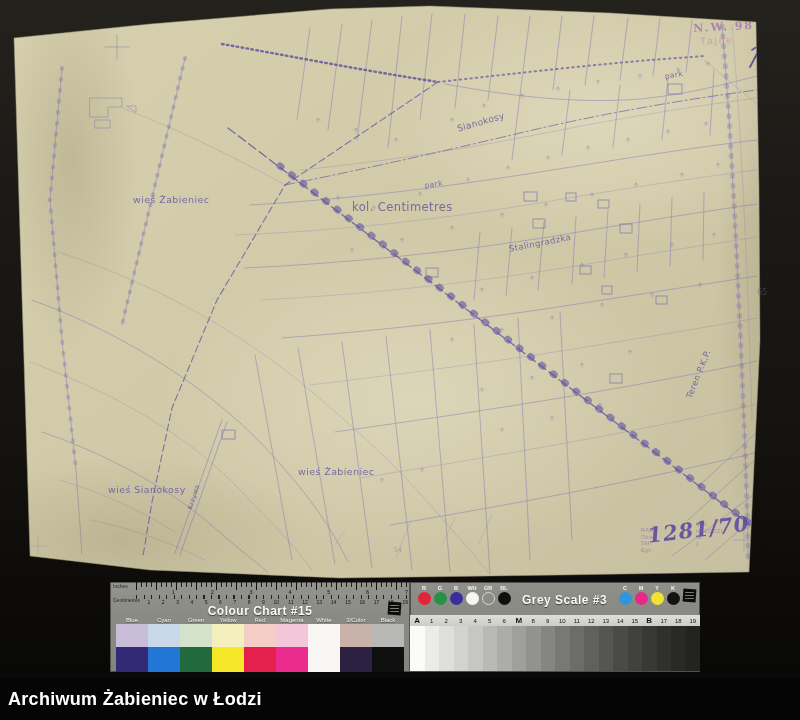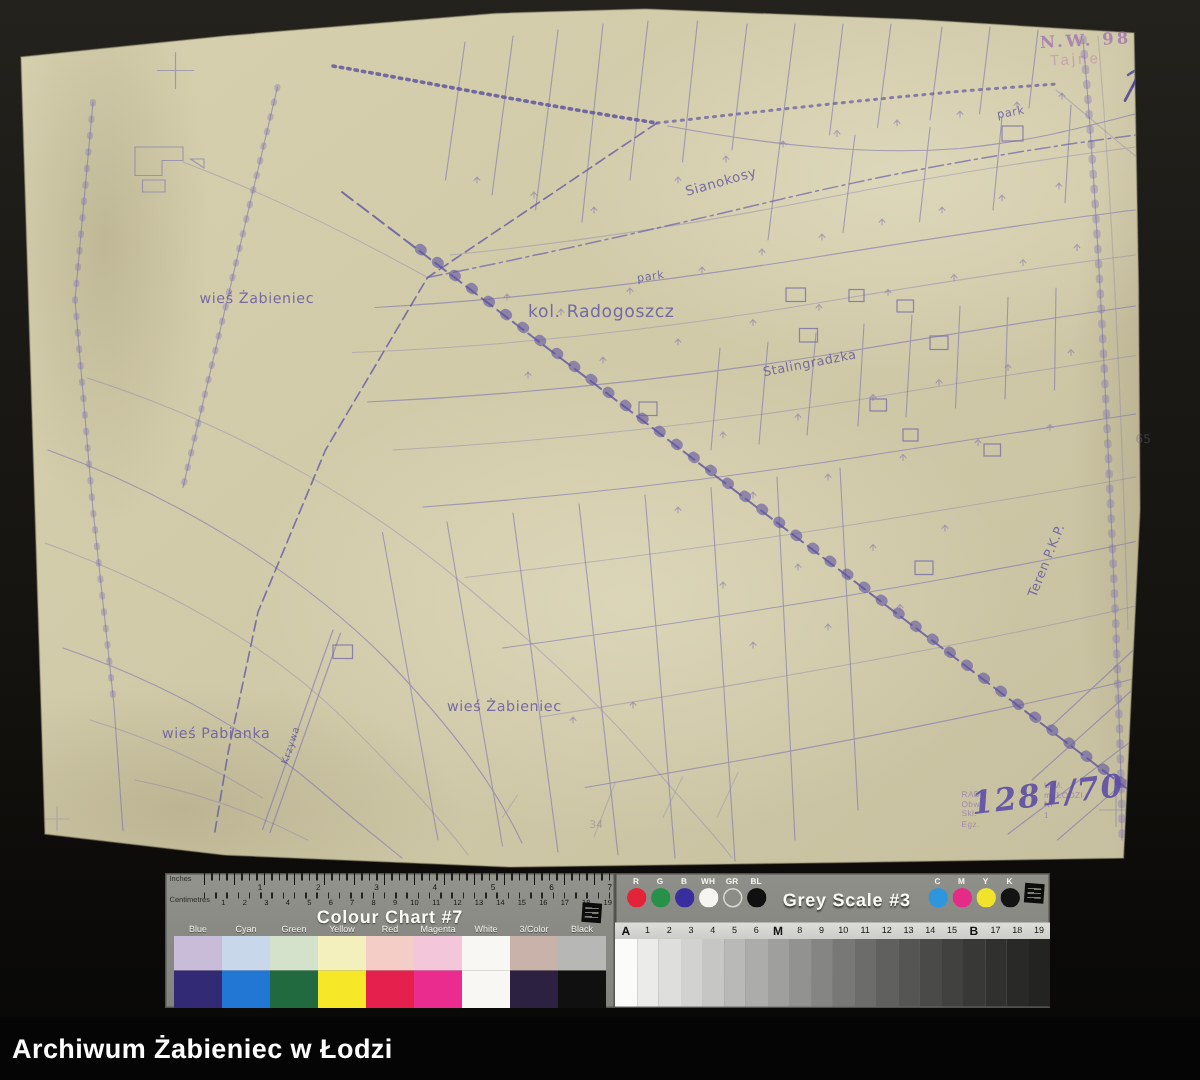--- a/index.html
+++ b/index.html
@@ -249,27 +249,27 @@
 
       <g stroke="#8a86a0" stroke-width=".8" opacity=".35">
         <path d="M410,522 C405,535 400,548 396,558 M345,530 L335,545 M455,518 L442,545 M492,515 L478,545"></path>
       </g>
     </g>
   </svg>
 
   <div>
     <div>
         <span class="map-label" style="left: 133px; top: 194px; font-size: 9.5px;">wieś Żabieniec</span>
-        <span class="map-label" style="left: 352px; top: 200px; font-size: 11.5px;">kol. Radogoszcz</span>
+        <span class="map-label" style="left: 352px; top: 200px; font-size: 11.5px;">kol. Centimetres</span>
         <span class="map-label" style="left: 456px; top: 124px; font-size: 9px; transform: rotate(-16deg);">Sianokosy</span>
         <span class="map-label" style="left: 424px; top: 181px; font-size: 7.5px; transform: rotate(-8deg);">park</span>
         <span class="map-label" style="left: 664px; top: 72px; font-size: 7.5px; transform: rotate(-10deg);">park</span>
         <span class="map-label" style="left: 508px; top: 244px; font-size: 8.5px; transform: rotate(-11deg);">Stalingradzka</span>
         <span class="map-label" style="left: 298px; top: 466px; font-size: 9.5px;">wieś Żabieniec</span>
-        <span class="map-label" style="left: 108px; top: 484px; font-size: 9.5px;">wieś Pabianka</span>
+        <span class="map-label" style="left: 108px; top: 484px; font-size: 9.5px;">wieś Sianokosy</span>
         <span class="map-label" style="left: 684px; top: 396px; font-size: 8.5px; transform: rotate(-68deg);">Teren P.K.P.</span>
         <span class="map-label" style="left: 186px; top: 508px; font-size: 6.5px; transform: rotate(-72deg);">Krzywa</span>
       </div>
 
     <div class="pos stamp-tr">
       <div class="l1">N.W. 98</div>
       <div class="l2">Tajne</div>
     </div>
 
     <div class="pos stamp-block stamp-left">
@@ -322,21 +322,21 @@
           <span class="cell">13</span>
           <span class="cell">14</span>
           <span class="cell">15</span>
           <span class="cell">16</span>
           <span class="cell">17</span>
           <span class="cell">18</span>
           <span class="cell">19</span>
         </div>
     </div>
     <div class="cc-title">
-      <span>Colour Chart #7</span>
+      <span>Colour Chart #15</span>
       <span class="logo-patch cc-logo">
           <i></i>
         </span>
     </div>
     <div class="cc-cols">
         <div class="cc-col">
         <div class="lab">Blue</div>
         <div class="sw1" style="background-color: rgb(201, 188, 216);"></div>
         <div class="sw2" style="background-color: rgb(51, 42, 117);"></div>
       </div>

